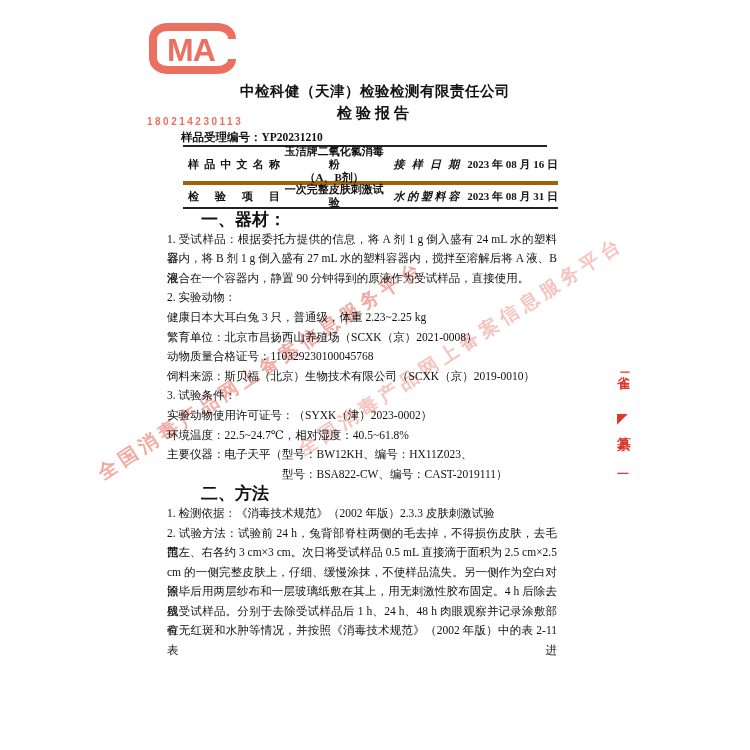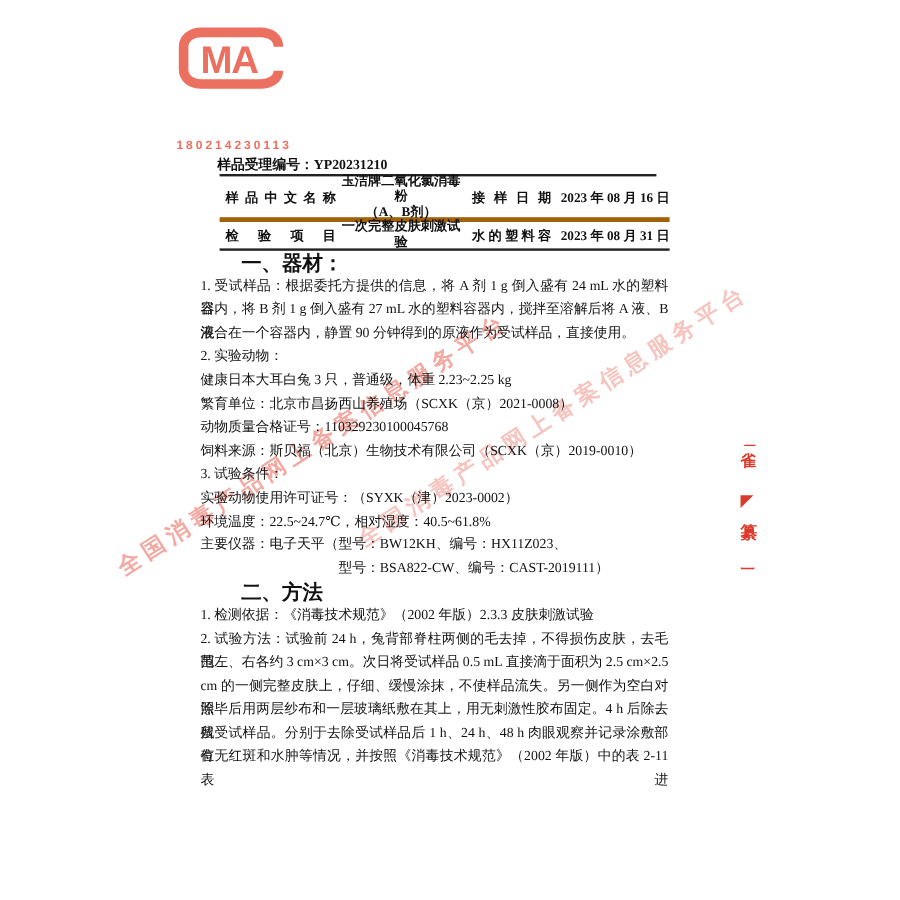--- a/index.html
+++ b/index.html
@@ -32,21 +32,21 @@
   .page-info{position:absolute;left:448px;top:131px;width:160px;text-align:right;font-size:11.5px;font-weight:bold;z-index:2;}
   .meta-rule{position:absolute;left:183px;top:145px;width:364px;height:2px;background:#222;z-index:2;}
   
   .info-table{position:absolute;left:183px;top:147px;width:375px;font-size:11px;font-weight:bold;z-index:2;}
   .trow{display:flex;align-items:center;}
   .trow1{height:34px;}
   .trow2{height:22px;border-top:4px solid #a16207;}
   .info-table{border-bottom:2px solid #222;}
   .c1{width:95px;padding-left:5px;text-align:justify;text-align-last:justify;}
   .c2{width:112px;text-align:center;line-height:13px;}
-  .c3{width:68px;margin-left:5px;text-align:justify;text-align-last:justify;}
+  .c3{width:68px;margin-left:5px;text-align:justify;text-align-last:justify;font-style:italic;}
   .c4{flex:1;padding-left:8px;white-space:nowrap;}
   
   .body-text{
     position:absolute;left:167px;top:210px;width:390px;z-index:1;
     font-size:11.5px;line-height:19.6px;
   }
   .bl{height:19.6px;white-space:nowrap;}
   .jl{white-space:normal;text-align:justify;text-align-last:justify;}
   .hd{font-weight:bold;font-family:"Liberation Sans","DejaVu Sans",sans-serif;font-size:17px;margin-left:34px;}
   .ind{padding-left:115px;}
@@ -62,20 +62,24 @@
   <div class="wm wm2" style="left:300px;top:438px;">全国消毒产品网上备案信息服务平台</div>
 
   <div class="logo">
     <svg width="92" height="54" viewBox="0 0 92 54">
       <path d="M84 17 C84 9 77 5 69 5 L20 5 C11 5 5 10 5 17 L5 36 C5 43 11 48 20 48 L69 48 C77 48 84 44 84 37" fill="none" stroke="#ec7060" stroke-width="8"></path>
       <text x="43" y="39" text-anchor="middle" font-size="32" font-weight="bold" fill="#ec7060" font-family="Liberation Sans, sans-serif" letter-spacing="-1">MA</text>
     </svg>
   </div>
   <div class="logo-num">180214230113</div>
 
+  <div class="title-block">
+    <div class="company">中检科健（天津）检验检测有限责任公司</div>
+    <div class="report-title">检验报告</div>
+  </div>
 
   <div class="meta-label">样品受理编号：YP20231210</div>
   <div class="meta-rule"></div>
 
   <div class="info-table">
     <div class="trow trow1">
       <div class="c1">样品中文名称</div>
       <div class="c2">
         <div>玉洁牌二氧化氯消毒粉</div>
         <div>（A、B剂）</div>

